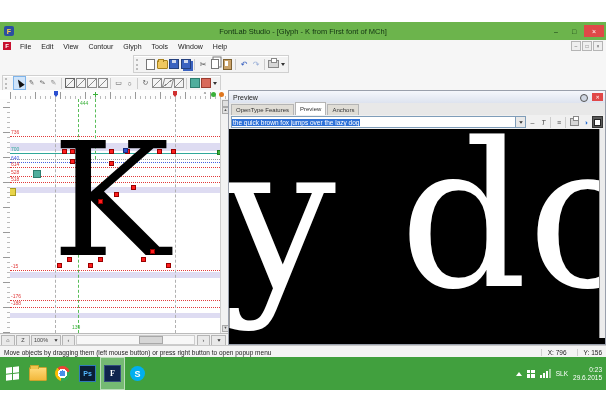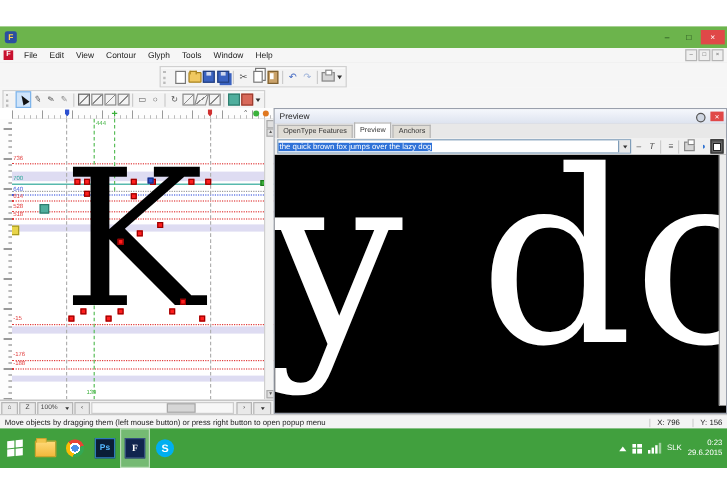--- a/index.html
+++ b/index.html
@@ -127,20 +127,21 @@
   .lang{font-size:6.5px;}
   .clock{font-size:6.5px;line-height:7.5px;text-align:right;}
 </style>
 </head>
 <body>
 
 <div class="screen">
 
   <div class="abs titlebar">
     <div class="app-ico">F</div>
+    <div class="title-text">FontLab Studio - [Glyph - K from First font of MCh]</div>
     <div class="cap-btns">
       <div class="cap">–</div>
       <div class="cap">□</div>
       <div class="cap close">×</div>
     </div>
   </div>
 
   <div class="abs menubar">
     <div class="menu-ico">F</div>
     <div class="menu-item">File</div>

